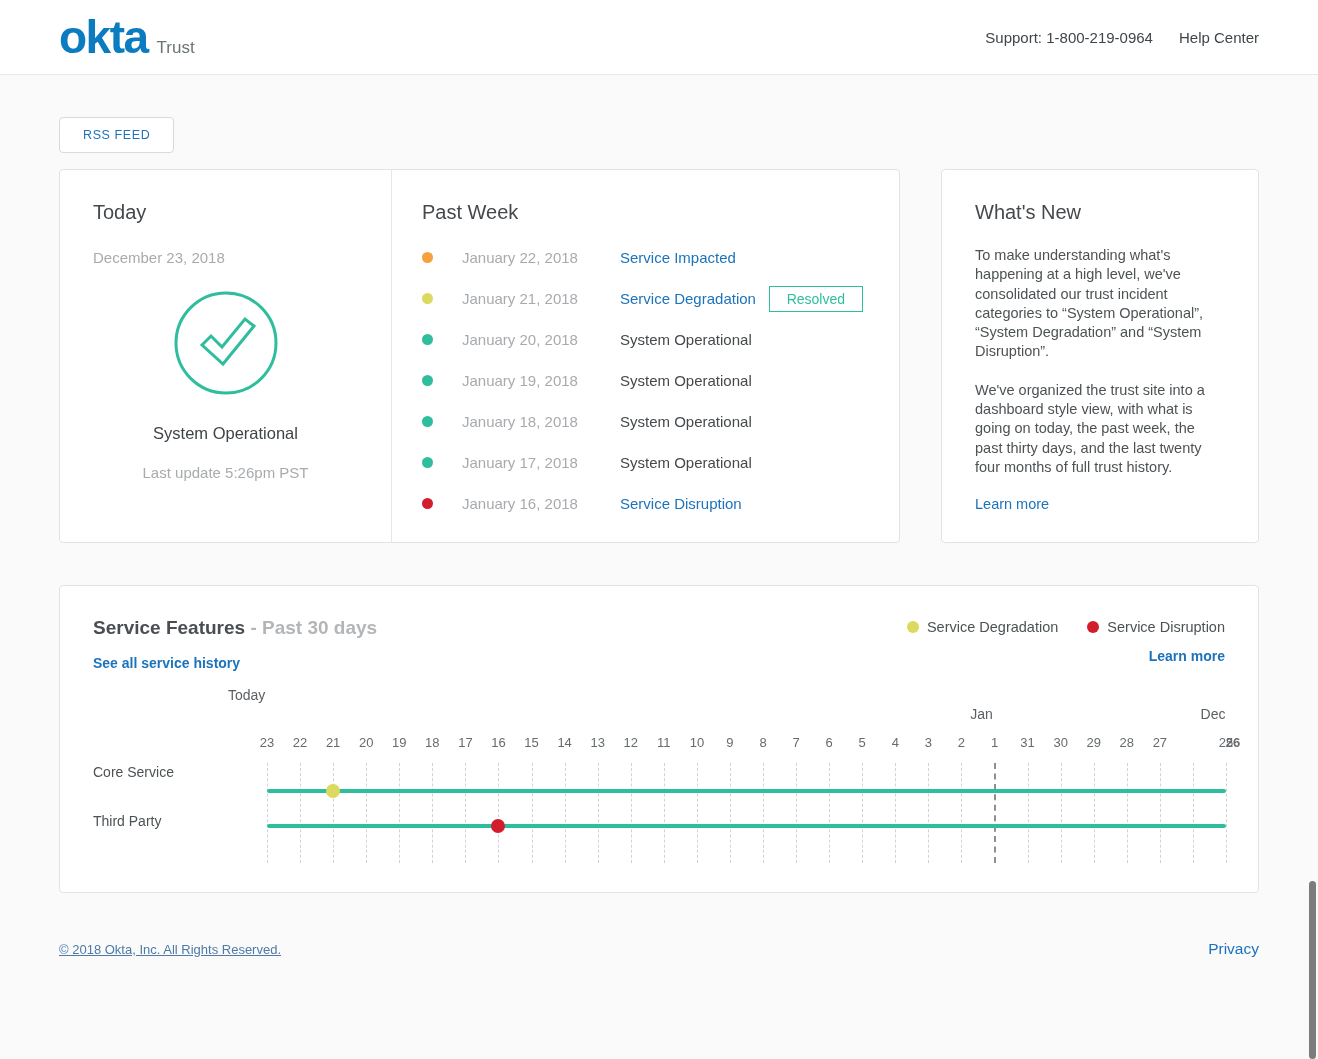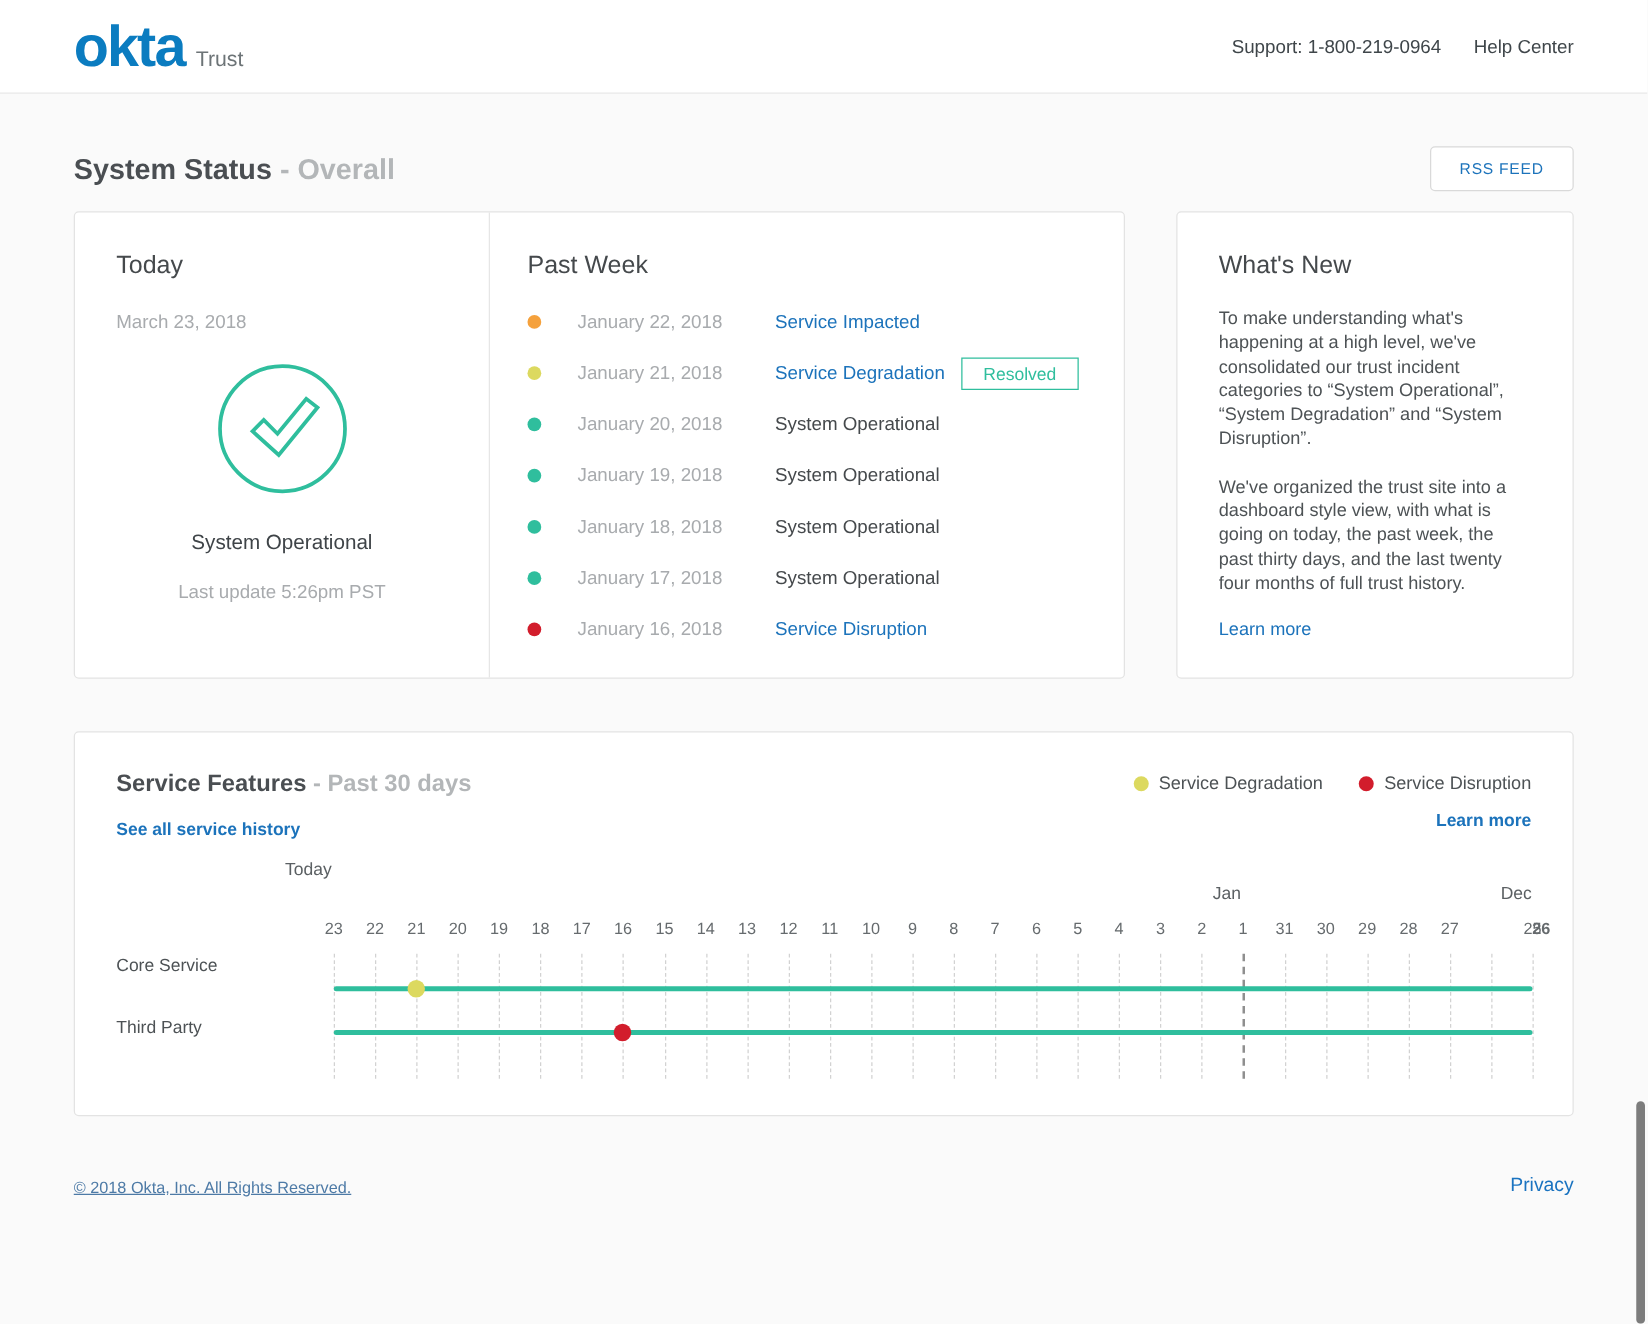--- a/index.html
+++ b/index.html
@@ -116,33 +116,29 @@
     <span class="logo">okta</span>
     <span class="logo-suffix">Trust</span>
   </div>
   <div class="header-right">
     <span class="support-phone">Support: 1-800-219-0964</span>
     <span class="help-center">Help Center</span>
   </div>
 </div>
 
 <div class="title-row">
-  <div class="page-title">
-    <span>System Status</span>
-    <span class="page-subtitle"> <span>- Overall</span></span>
-  </div>
   <button class="rss-btn">RSS FEED</button>
 </div>
 
 <div class="cards-row">
   <div class="card card-main">
 
     <div class="today-section">
       <div class="section-heading">Today</div>
-      <div class="today-date">March 23, 2018</div>
+      <div class="today-date">December 23, 2018</div>
       <div class="today-center">
         <span class="check-wrap">
           <svg width="106" height="106" viewBox="0 0 106 106">
             <circle cx="53" cy="53" r="50" fill="none" stroke="#2fbe9d" stroke-width="3"></circle>
             <path d="M29 55 L38 46 L49 57 L72 29 L81 36 L50 74 Z" fill="none" stroke="#2fbe9d" stroke-width="3" stroke-linejoin="miter"></path>
           </svg>
         </span>
       </div>
       <div class="today-status">System Operational</div>
       <div class="today-update">Last update 5:26pm PST</div>

